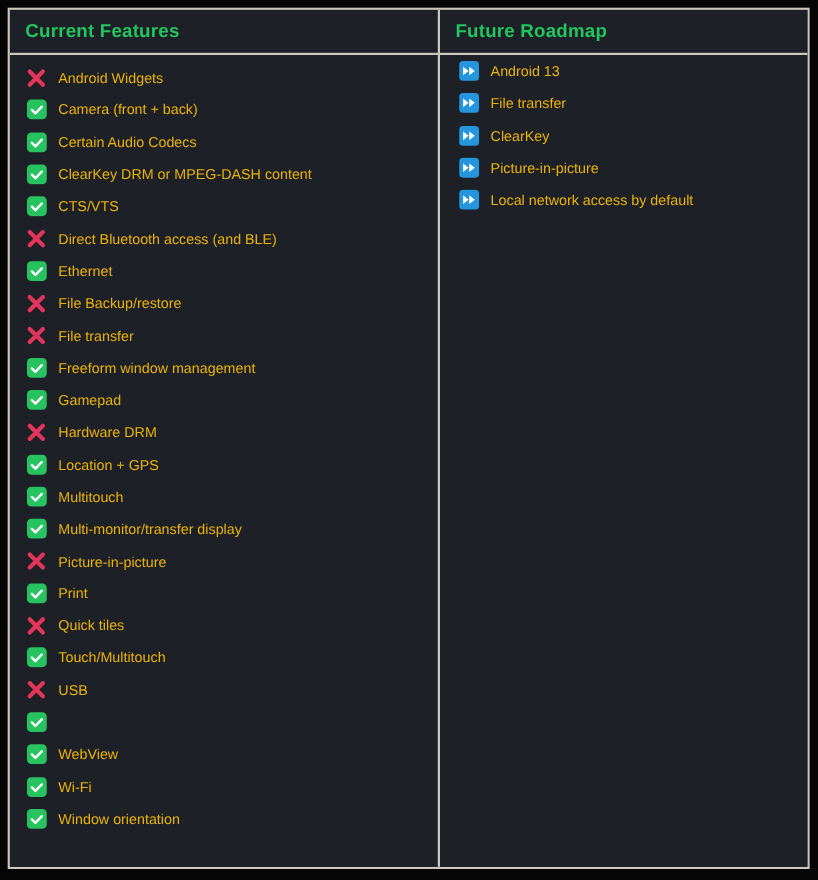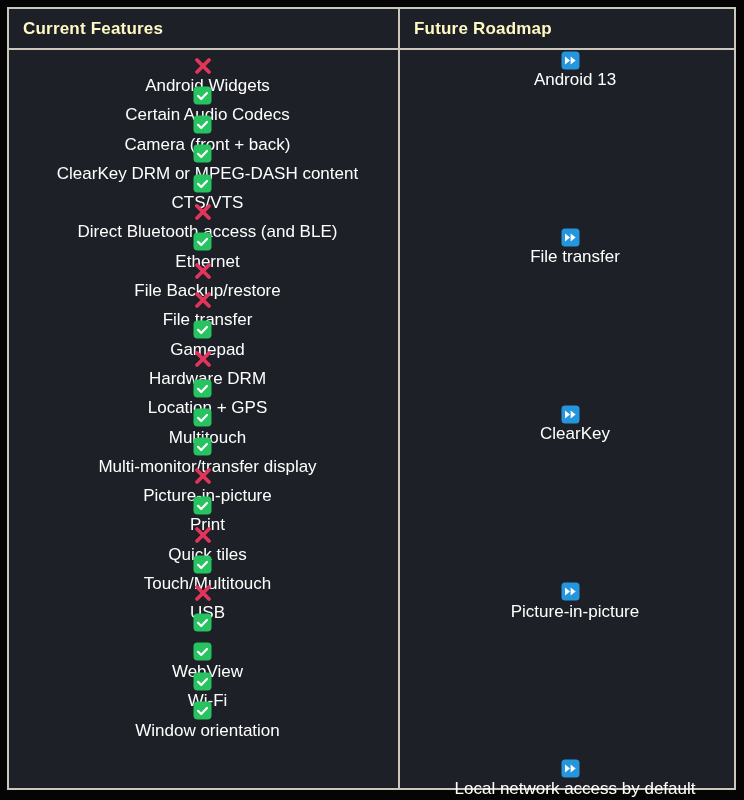--- a/index.html
+++ b/index.html
@@ -17,38 +17,37 @@
     background:#1d2026;
     display:grid;
     grid-template-columns:391px 1fr;
     grid-template-rows:41px 1fr;
   }
   .cell{background:#1d2026;}
   .head{
     display:flex;align-items:center;
     padding-left:14px;
     border-bottom:2px solid #ccc8bd;
-    font-size:17px;font-weight:bold;color:#fef9c3;
+    font-size:17px;font-weight:bold;color:#22c55e;
     letter-spacing:.2px;
   }
   .left{border-right:2px solid #ccc8bd;}
   .body-left{
     padding:6px 6px 0 14px;
     overflow:hidden;
   }
   .body-right{
-    display:flex;flex-direction:column;justify-content:space-between;
+    display:flex;flex-direction:column;justify-content:flex-start;
     padding-left:16px;
   }
   .row{
     height:29.3px;
     display:flex;align-items:center;
-    font-size:17px;color:#ffffff;
+    font-size:13px;color:#eab308;
     white-space:nowrap;
-    flex-direction:column;
   }
   .ic{
     width:20px;height:20px;flex:0 0 20px;
     margin-right:10px;
     display:flex;align-items:center;justify-content:center;
   }
   .ic svg{display:block;}
 </style>
 </head>
 <body>
@@ -69,38 +68,38 @@
         </span>
         <span>Android Widgets</span>
       </div>
       <div class="row">
         <span class="ic">
           <svg width="19" height="19" viewBox="0 0 19 19">
             <rect x="0.5" y="0.5" width="18" height="18" rx="4" fill="#27c361"></rect>
             <path d="M5 9.8 L8.2 13 L14 7" stroke="#ffffff" stroke-width="2.2" stroke-linecap="round" stroke-linejoin="round" fill="none"></path>
           </svg>
         </span>
+        <span>Camera (front + back)</span>
+      </div>
+      <div class="row">
+        <span class="ic">
+          <svg width="19" height="19" viewBox="0 0 19 19">
+            <rect x="0.5" y="0.5" width="18" height="18" rx="4" fill="#27c361"></rect>
+            <path d="M5 9.8 L8.2 13 L14 7" stroke="#ffffff" stroke-width="2.2" stroke-linecap="round" stroke-linejoin="round" fill="none"></path>
+          </svg>
+        </span>
         <span>Certain Audio Codecs</span>
       </div>
       <div class="row">
         <span class="ic">
           <svg width="19" height="19" viewBox="0 0 19 19">
             <rect x="0.5" y="0.5" width="18" height="18" rx="4" fill="#27c361"></rect>
             <path d="M5 9.8 L8.2 13 L14 7" stroke="#ffffff" stroke-width="2.2" stroke-linecap="round" stroke-linejoin="round" fill="none"></path>
           </svg>
         </span>
-        <span>Camera (front + back)</span>
-      </div>
-      <div class="row">
-        <span class="ic">
-          <svg width="19" height="19" viewBox="0 0 19 19">
-            <rect x="0.5" y="0.5" width="18" height="18" rx="4" fill="#27c361"></rect>
-            <path d="M5 9.8 L8.2 13 L14 7" stroke="#ffffff" stroke-width="2.2" stroke-linecap="round" stroke-linejoin="round" fill="none"></path>
-          </svg>
-        </span>
         <span>ClearKey DRM or MPEG-DASH content</span>
       </div>
       <div class="row">
         <span class="ic">
           <svg width="19" height="19" viewBox="0 0 19 19">
             <rect x="0.5" y="0.5" width="18" height="18" rx="4" fill="#27c361"></rect>
             <path d="M5 9.8 L8.2 13 L14 7" stroke="#ffffff" stroke-width="2.2" stroke-linecap="round" stroke-linejoin="round" fill="none"></path>
           </svg>
         </span>
         <span>CTS/VTS</span>
@@ -130,20 +129,29 @@
         </span>
         <span>File Backup/restore</span>
       </div>
       <div class="row">
         <span class="ic">
           <svg width="20" height="20" viewBox="0 0 20 20">
             <path d="M4 4 L16 16 M16 4 L4 16" stroke="#e3355c" stroke-width="3.8" stroke-linecap="round" fill="none"></path>
           </svg>
         </span>
         <span>File transfer</span>
+      </div>
+      <div class="row">
+        <span class="ic">
+          <svg width="19" height="19" viewBox="0 0 19 19">
+            <rect x="0.5" y="0.5" width="18" height="18" rx="4" fill="#27c361"></rect>
+            <path d="M5 9.8 L8.2 13 L14 7" stroke="#ffffff" stroke-width="2.2" stroke-linecap="round" stroke-linejoin="round" fill="none"></path>
+          </svg>
+        </span>
+        <span>Freeform window management</span>
       </div>
       <div class="row">
         <span class="ic">
           <svg width="19" height="19" viewBox="0 0 19 19">
             <rect x="0.5" y="0.5" width="18" height="18" rx="4" fill="#27c361"></rect>
             <path d="M5 9.8 L8.2 13 L14 7" stroke="#ffffff" stroke-width="2.2" stroke-linecap="round" stroke-linejoin="round" fill="none"></path>
           </svg>
         </span>
         <span>Gamepad</span>
       </div>

